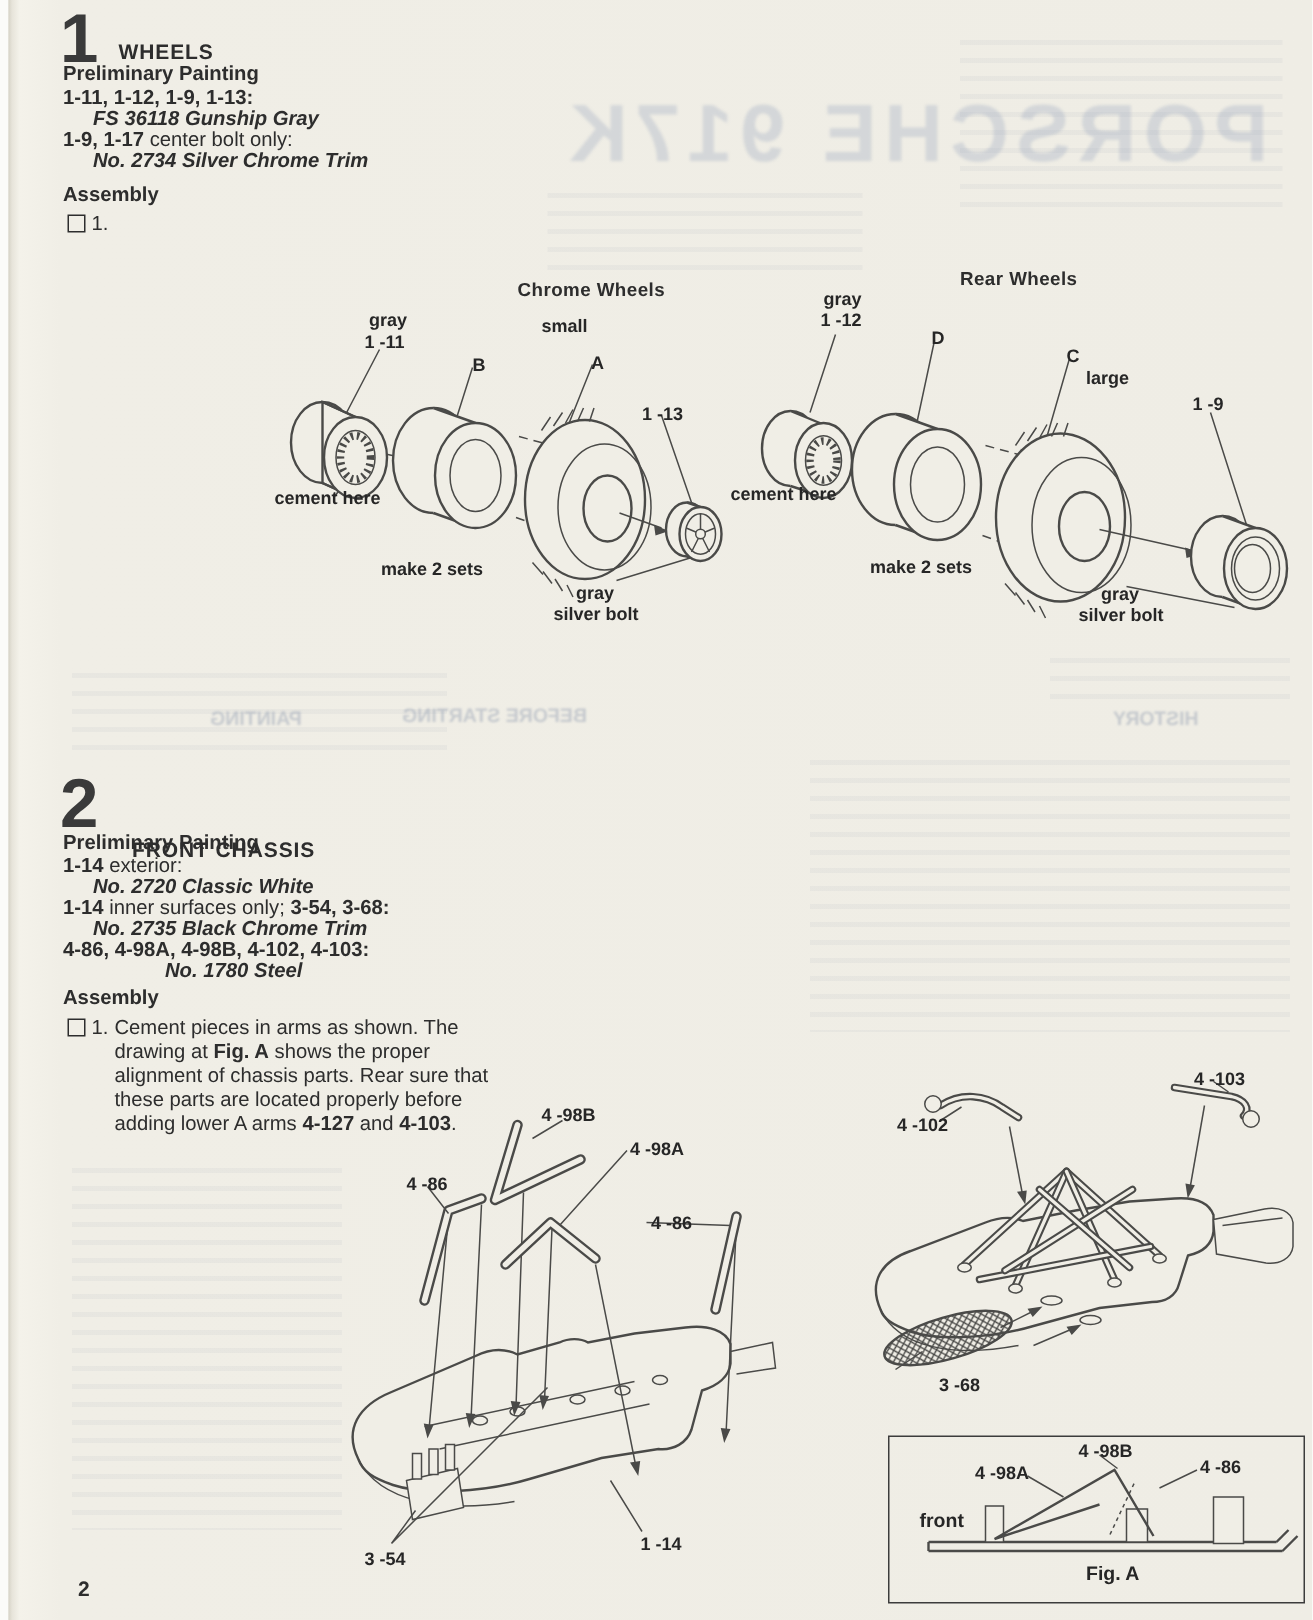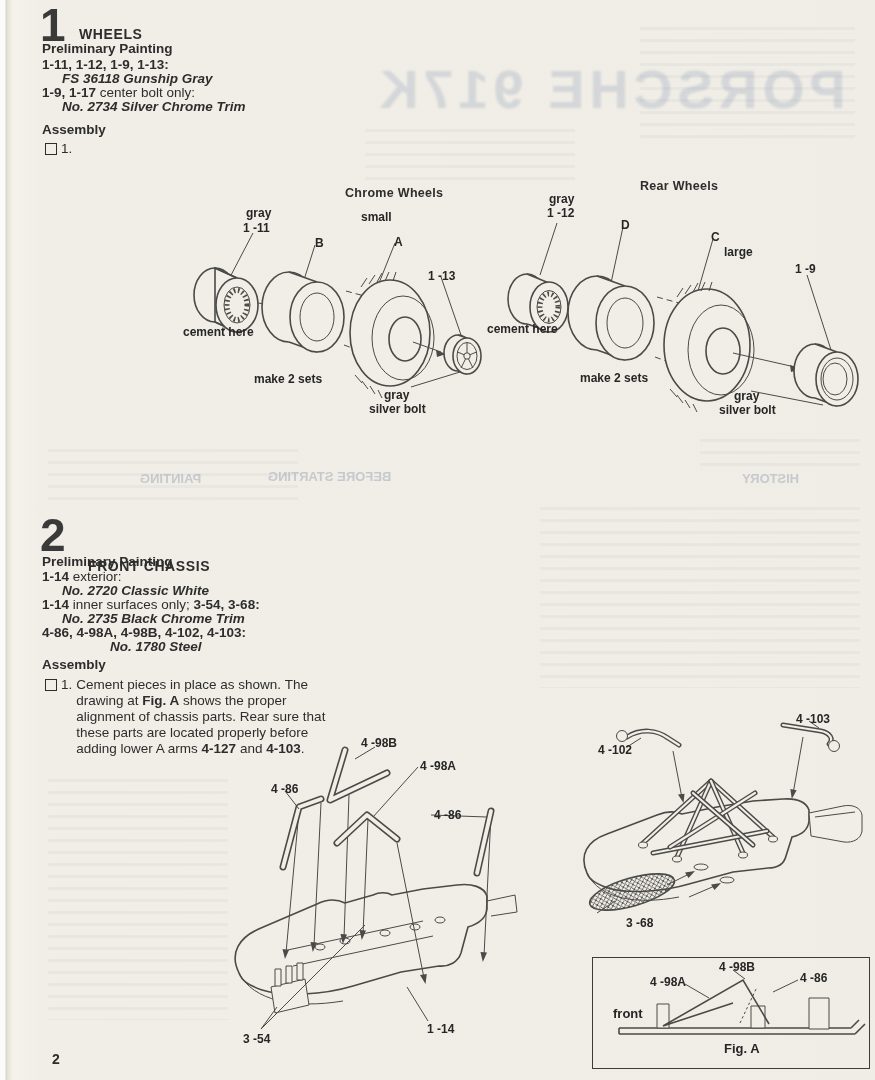--- a/index.html
+++ b/index.html
@@ -191,21 +191,21 @@
   <div class="abs pl" style="left:42px;top:570px;"><span class="b">1-14</span><span> exterior:</span></div>
   <div class="abs pl bi" style="left:62px;top:584px;">No. 2720 Classic White</div>
   <div class="abs pl" style="left:42px;top:598px;"><span class="b">1-14</span><span> inner surfaces only; </span><span class="b">3-54, 3-68:</span></div>
   <div class="abs pl bi" style="left:62px;top:612px;">No. 2735 Black Chrome Trim</div>
   <div class="abs pl b" style="left:42px;top:626px;">4-86, 4-98A, 4-98B, 4-102, 4-103:</div>
   <div class="abs pl bi" style="left:74px;top:640px;margin-left:36px;">No. 1780 Steel</div>
   <div class="abs ph" style="left:42px;top:657px;">Assembly</div>
   <div class="abs step-item" style="left:45px;top:677px;width:310px;">
     <span class="chk"></span>
     <span class="sn">1.</span>
-    <span style="width:268px;"><span>Cement pieces in place as shown. The drawing at </span><span class="b">Fig. A</span><span> shows the proper alignment of chassis parts. Rear sure that these parts are located properly before adding lower A arms </span><span class="b">4-127</span><span> and </span><span class="b">4-103</span><span>.</span></span>
+    <span style="width:268px;"><span>Cement pieces in arms as shown. The drawing at </span><span class="b">Fig. A</span><span> shows the proper alignment of chassis parts. Rear sure that these parts are located properly before adding lower A arms </span><span class="b">4-127</span><span> and </span><span class="b">4-103</span><span>.</span></span>
   </div>
 
   <div class="abs dlabel" style="left:361px;top:736px;">4 -98B</div>
   <div class="abs dlabel" style="left:420px;top:759px;">4 -98A</div>
   <div class="abs dlabel" style="left:271px;top:782px;">4 -86</div>
   <div class="abs dlabel" style="left:434px;top:808px;">4 -86</div>
   <div class="abs dlabel" style="left:243px;top:1032px;">3 -54</div>
   <div class="abs dlabel" style="left:427px;top:1022px;">1 -14</div>
 
   <svg style="left:225px;top:715px;" width="300" height="345" viewBox="0 0 300 345">

